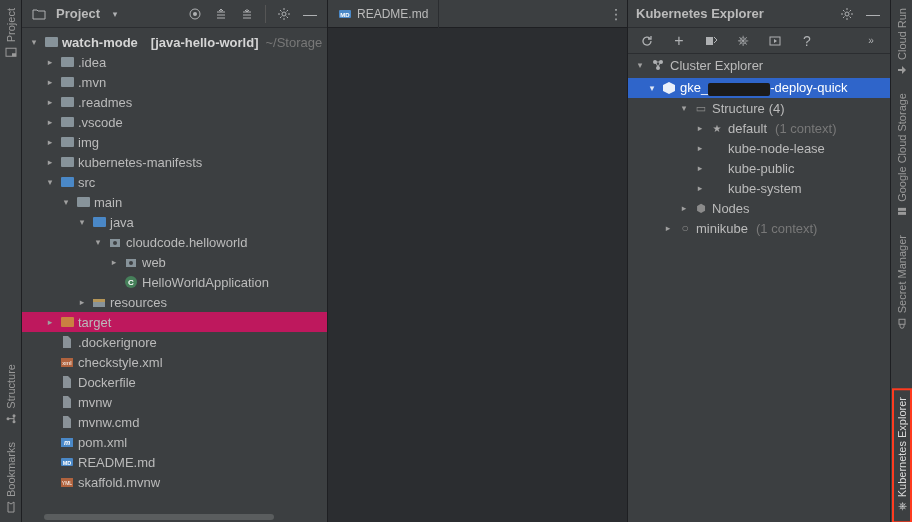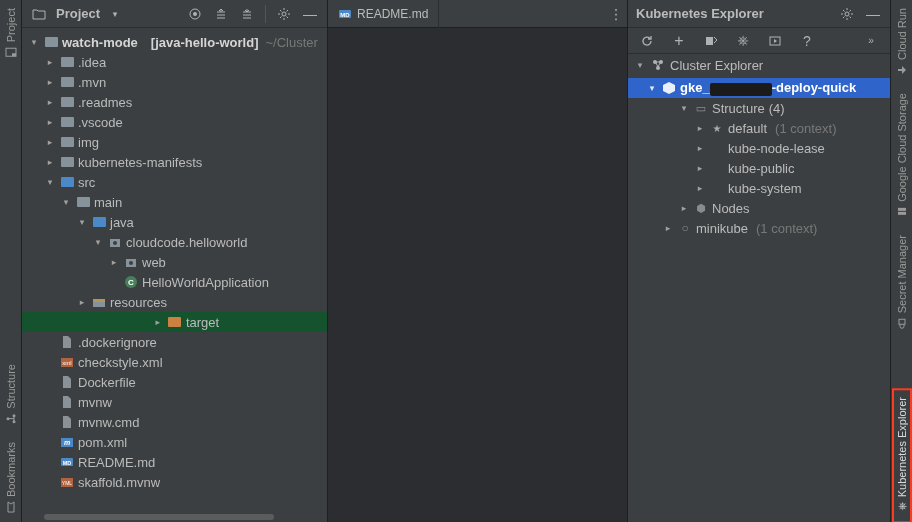--- a/index.html
+++ b/index.html
@@ -68,21 +68,21 @@
   flex: 1; overflow: auto;
   padding: 4px 0;
 }
 .tree-row {
   display: flex; align-items: center;
   height: 20px;
   padding-left: var(--pad, 6px);
   white-space: nowrap;
   gap: 3px;
 }
-.tree-row.sel-target { background: #14532d; justify-content: center; }
+.tree-row.sel-target { background: #be185d; }
 .arrow {
   width: 12px; height: 12px;
   display: inline-flex; align-items: center; justify-content: center;
   color: #a0a0a0;
   font-size: 9px;
 }
 .arrow::before { content: "▸"; display: inline-block; }
 .arrow.open::before { content: "▾"; }
 .arrow.blank::before { content: ""; }
 .node-icon { width: 16px; height: 16px; display: inline-flex; align-items: center; justify-content: center; }
@@ -223,21 +223,21 @@
         </svg>
     </span>
     <span class="icon-btn">—</span>
   </div>
   <div class="tree">
     <div class="tree-row" style="--pad:6px">
       <span class="arrow open"></span>
       <span class="node-icon folder-icon"></span>
       <span class="node-label bold">watch-mode</span>
       <span class="node-label bold" style="margin-left:10px">[java-hello-world]</span>
-      <span class="node-dim">~/Cluster</span>
+      <span class="node-dim">~/Storage</span>
     </div>
     <div id="project-rows">
         <div class="tree-row" style="--pad: 22px;">
           <span class="arrow"></span>
           <span class="node-icon folder-icon"></span>
           <span class="node-label">.idea</span>
         </div>
         <div class="tree-row" style="--pad: 22px;">
           <span class="arrow"></span>
           <span class="node-icon folder-icon"></span>
@@ -472,21 +472,21 @@
     <span>Cluster Explorer</span>
   </div>
   <div class="k8s-tree">
     <div class="k8s-row blue" style="--pad:18px">
       <span class="arrow open"></span>
       <span>
         <svg width="14" height="14" viewBox="0 0 14 14">
             <polygon points="7,1 13,4 13,10 7,13 1,10 1,4" fill="#fff" opacity="0.9"></polygon>
           </svg>
       </span>
-      <span style="font-weight:700"><span>gke_</span><span class="redacted"></span><span>-deploy-quick</span></span>
+      <span style="font-weight:400"><span>gke_</span><span class="redacted"></span><span>-deploy-quick</span></span>
     </div>
     <div id="k8s-rows">
         <div class="k8s-row" style="--pad: 50px;">
           <span class="arrow open"></span>
           <span class="k8s-icon k8s-ns"></span>
           <span class="node-label">Structure</span> 
           <span class="node-label">(4)</span>
         </div>
         <div class="k8s-row" style="--pad: 66px;">
           <span class="arrow"></span>

